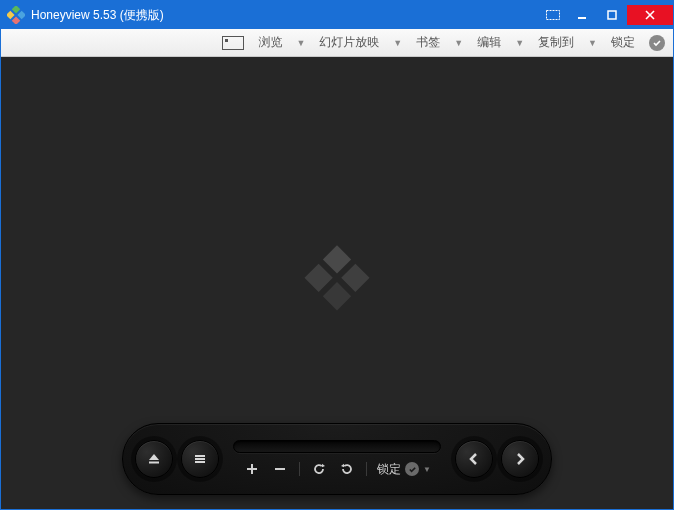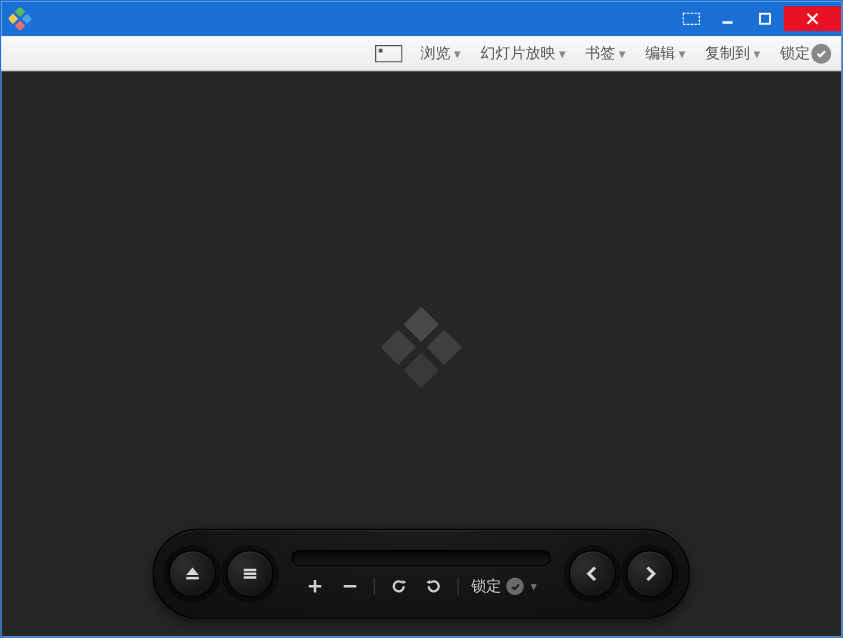--- a/index.html
+++ b/index.html
@@ -36,21 +36,21 @@
   .winbtn svg { display: block; }
   
   .toolbar {
     height: 28px;
     background: linear-gradient(#fafafa, #ececec);
     border-bottom: 1px solid #c9c9c9;
     display: flex; align-items: center; justify-content: flex-end;
     padding: 0 8px; gap: 14px;
     color: #555;
   }
-  .menuitem { display: flex; align-items: center; gap: 1px; cursor: default; }
+  .menuitem { display: flex; align-items: center; gap: 14px; cursor: default; }
   .menuitem .chev { font-size: 9px; color: #888; }
   .lockcheck {
     width: 16px; height: 16px; border-radius: 50%;
     background: #888; display: flex; align-items: center; justify-content: center;
   }
   .aspect-icon { display:flex; align-items:center; }
   
   .viewer {
     flex: 1;
     background: #262626;
@@ -126,20 +126,21 @@
   <span class="app-icon">
     <svg width="18" height="18" viewBox="0 0 18 18">
       <g transform="translate(9,9) rotate(45)">
         <rect x="-7" y="-7" width="6" height="6" fill="#5bb85b"></rect>
         <rect x="1" y="-7" width="6" height="6" fill="#4aa3df"></rect>
         <rect x="-7" y="1" width="6" height="6" fill="#f2c94c"></rect>
         <rect x="1" y="1" width="6" height="6" fill="#e57373"></rect>
       </g>
     </svg>
   </span>
+  <span class="title">Honeyview 5.53 (便携版)</span>
   <span class="spacer"></span>
   <span class="winbtn full">
     <svg width="14" height="10" viewBox="0 0 14 10">
         <rect x="0.5" y="0.5" width="13" height="9" fill="none" stroke="#fff" stroke-dasharray="2 1"></rect>
       </svg>
   </span>
   <span class="winbtn">
     <svg width="12" height="12" viewBox="0 0 12 12">
         <line x1="2" y1="9" x2="10" y2="9" stroke="#fff" stroke-width="2"></line>
       </svg>

